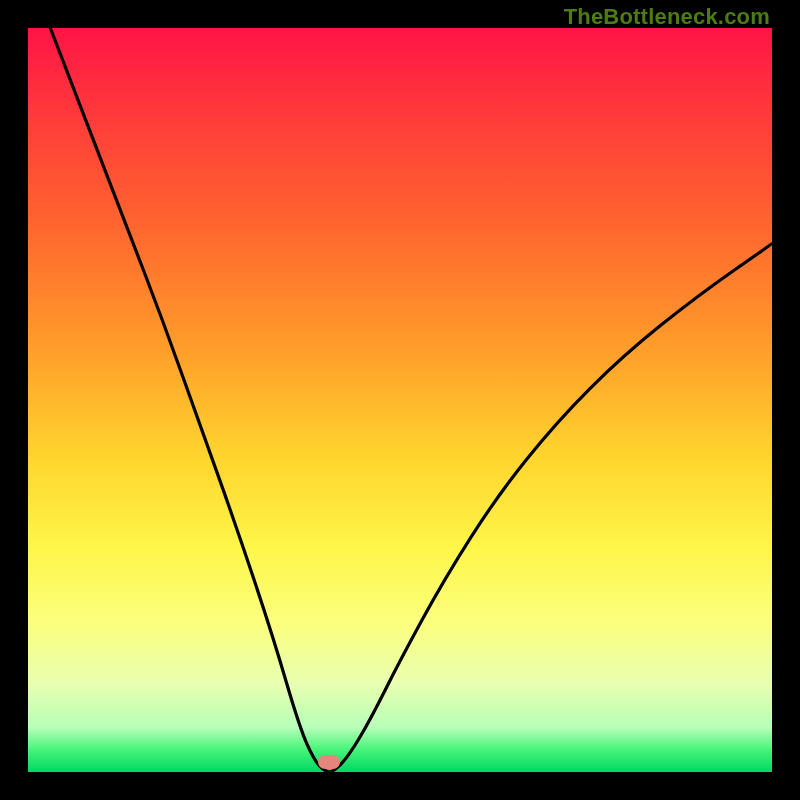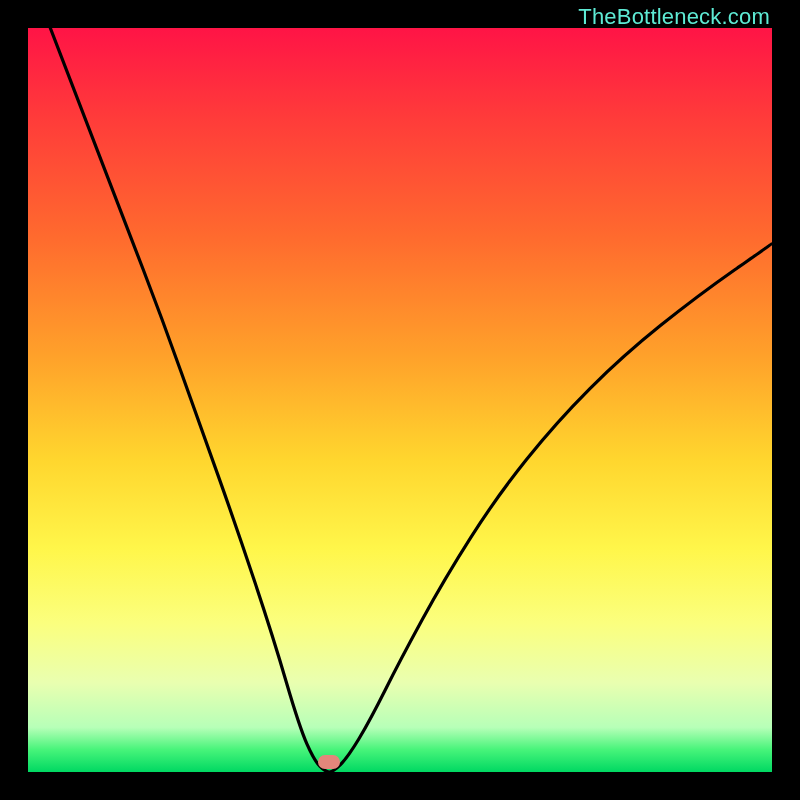--- a/index.html
+++ b/index.html
@@ -39,22 +39,22 @@
       #47f47a 97%,
       #00d862 100%
     );
   }
   .watermark {
     position: absolute;
     top: 4px;
     right: 30px;
     font-family: Arial, Helvetica, sans-serif;
     font-size: 22px;
-    font-weight: 400;
-    color: #5eead4;
+    font-weight: 700;
+    color: #4d7c0f;
     letter-spacing: 0.2px;
     user-select: none;
   }
   .marker {
     position: absolute;
     width: 22px;
     height: 14px;
     border-radius: 7px;
     background: #e3867b;
   }

